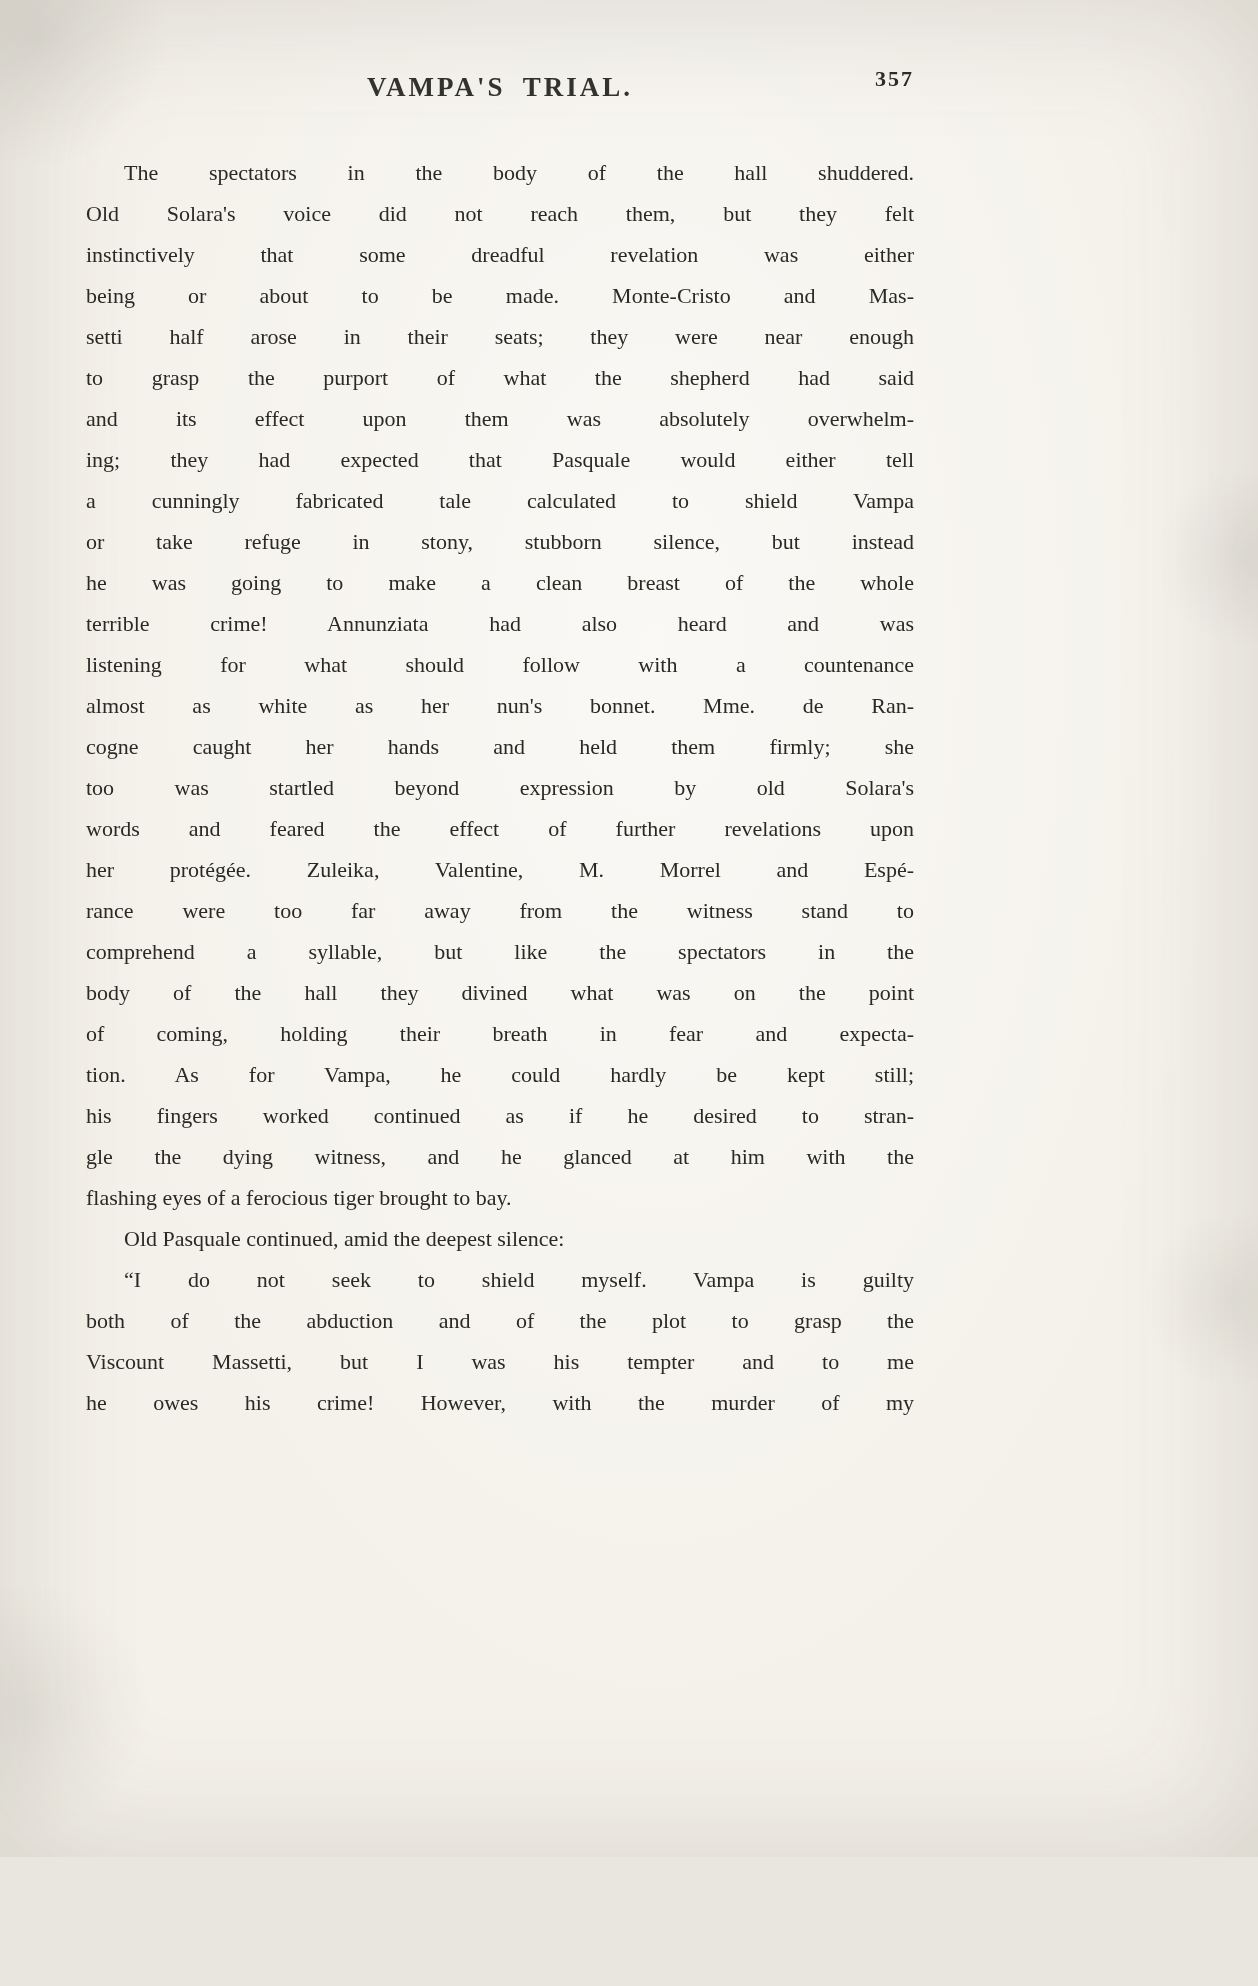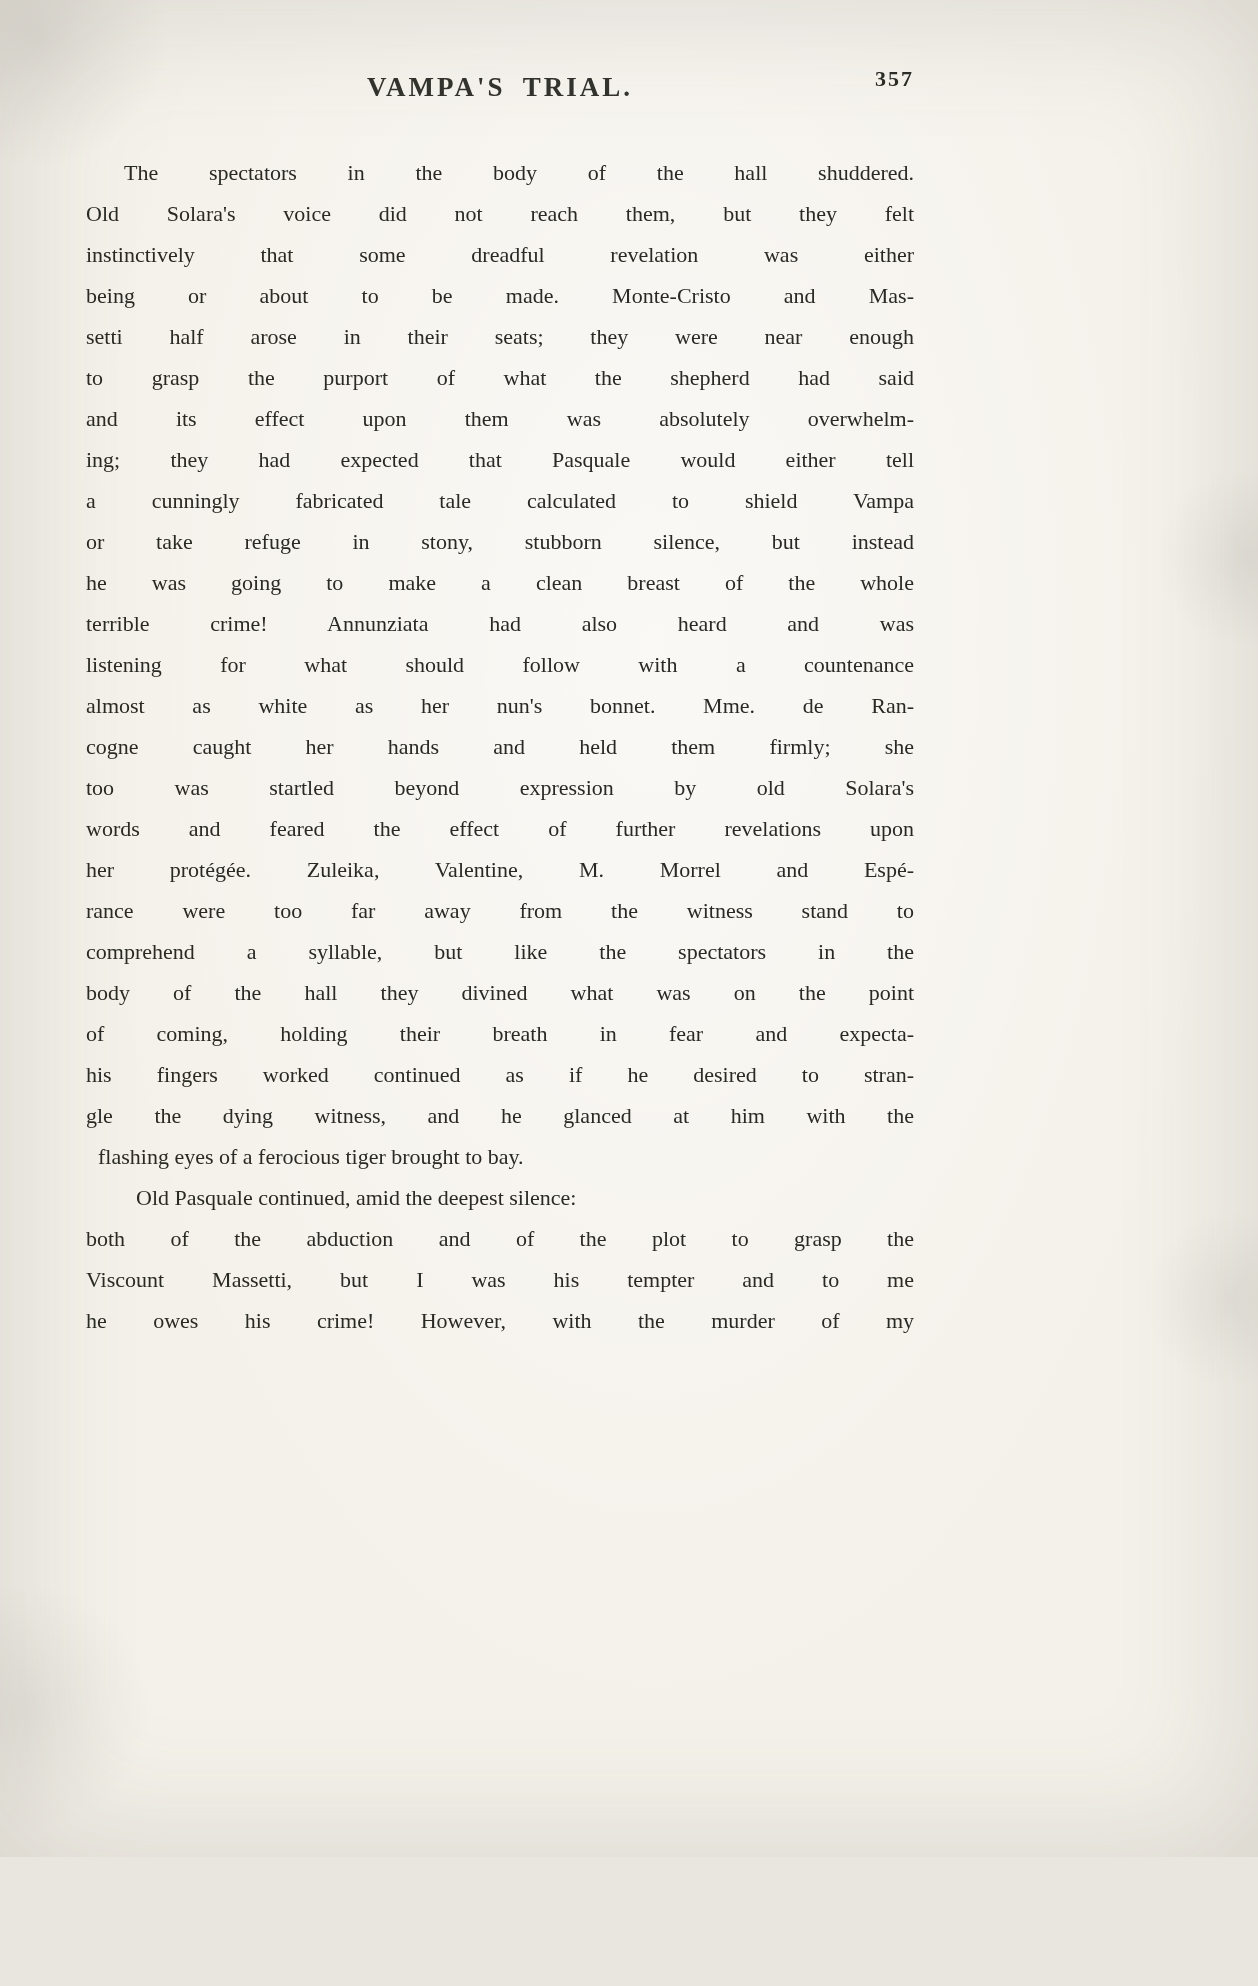--- a/index.html
+++ b/index.html
@@ -59,21 +59,20 @@
     font-size: 22px;
     line-height: 41px;
   }
   .line {
     text-align: justify;
     text-align-last: justify;
     white-space: normal;
   }
   .line.last {
     text-align-last: left;
-    margin-left: 12px;
   }
   .line.indent {
     text-indent: 38px;
   }
 </style>
 </head>
 <body>
 
 <div class="page">
   <div class="text-column">
@@ -98,27 +97,29 @@
           <div class="line">listening for what should follow with a countenance</div>
           <div class="line">almost as white as her nun's bonnet.  Mme. de Ran-</div>
           <div class="line">cogne caught her hands and held them firmly; she</div>
           <div class="line">too was startled beyond expression by old Solara's</div>
           <div class="line">words and feared the effect of further revelations upon</div>
           <div class="line">her protégée.  Zuleika, Valentine, M. Morrel and Espé-</div>
           <div class="line">rance were too far away from the witness stand to</div>
           <div class="line">comprehend a syllable, but like the spectators in the</div>
           <div class="line">body of the hall they divined what was on the point</div>
           <div class="line">of coming, holding their breath in fear and expecta-</div>
+          <div class="line">tion.  As for Vampa, he could hardly be kept still;</div>
           <div class="line">his fingers worked continued as if he desired to stran-</div>
           <div class="line">gle the dying witness, and he glanced at him with the</div>
           <div class="line last">flashing eyes of a ferocious tiger brought to bay.</div>
         </div>
         <div class="paragraph">
           <div class="line indent last">Old Pasquale continued, amid the deepest silence:</div>
         </div>
         <div class="paragraph">
+          <div class="line indent">“I do not seek to shield myself.  Vampa is guilty</div>
           <div class="line">both of the abduction and of the plot to grasp the</div>
           <div class="line">Viscount Massetti, but I was his tempter and to me</div>
           <div class="line">he owes his crime!  However, with the murder of my</div>
         </div>
       </div>
   </div>
 </div>
 
 </body></html>

